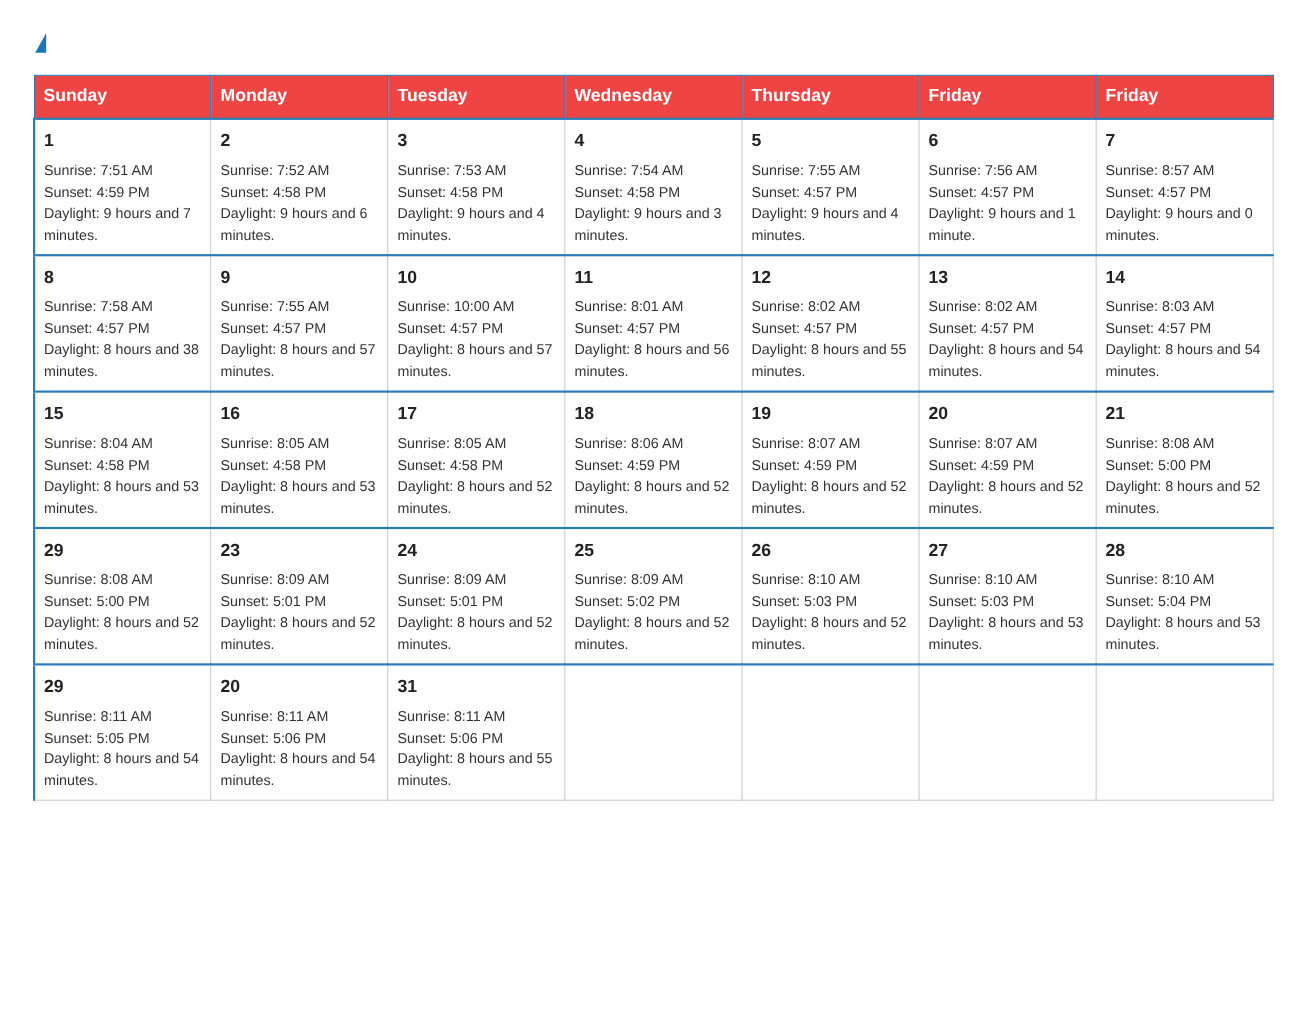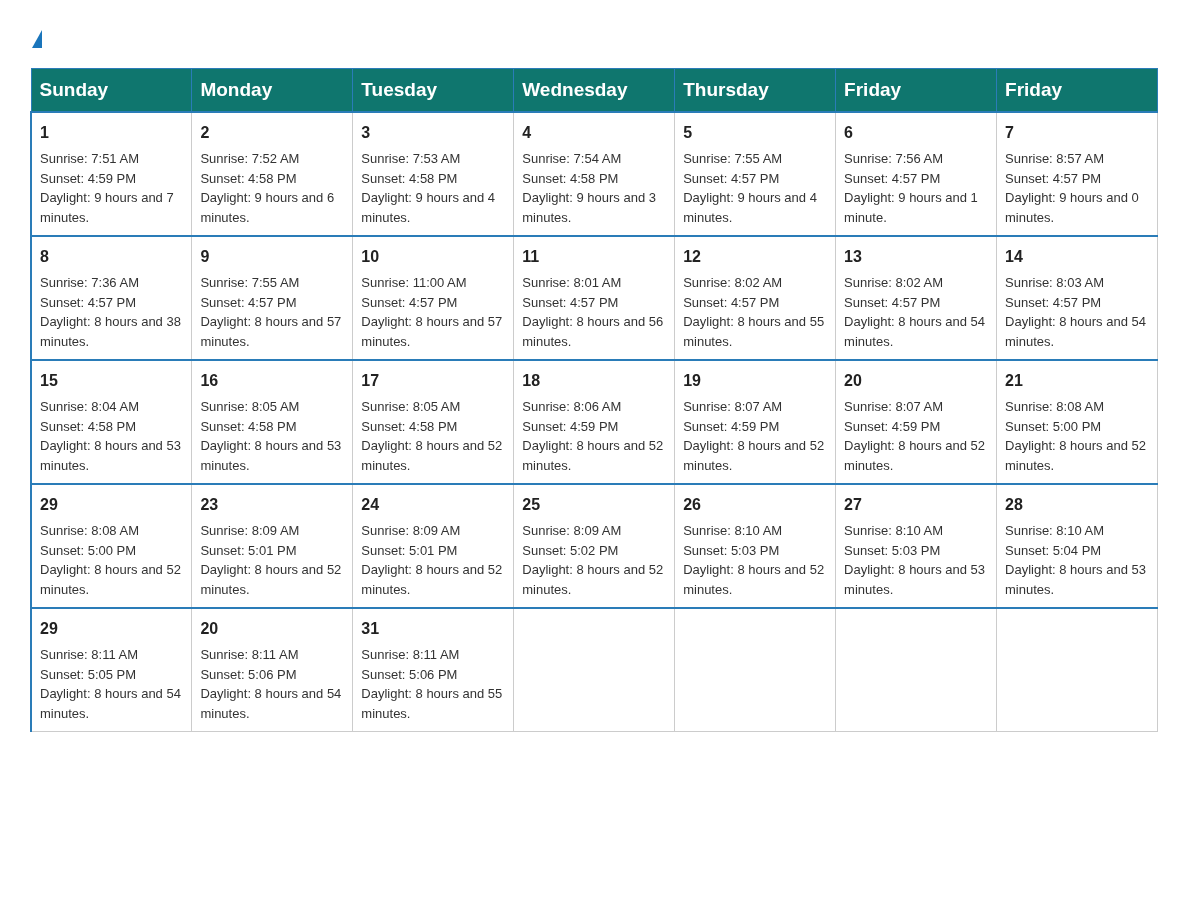--- a/index.html
+++ b/index.html
@@ -55,23 +55,23 @@
       font-size: 22px;
       color: #555;
       margin-top: 4px;
     }
     table {
       width: 100%;
       border-collapse: collapse;
       table-layout: fixed;
     }
     thead th {
-      background-color: #0f766e;
+      background-color: #ef4444;
       color: #fff;
-      font-size: 19px;
+      font-size: 16px;
       font-weight: bold;
       padding: 10px 8px;
       text-align: left;
       border: 1px solid #2a7cb8;
     }
     tbody td {
       vertical-align: top;
       padding: 8px;
       border: 1px solid #ccc;
       font-size: 13px;
@@ -174,33 +174,33 @@
         <td>
         <span class="day-num">7</span>
         <span class="day-info">Sunrise: 8:57 AM</span><br>
         <span class="day-info">Sunset: 4:57 PM</span><br>
         <span class="day-info">Daylight: 9 hours and 0 minutes.</span>
       </td>
       </tr>
       <tr>
         <td>
         <span class="day-num">8</span>
-        <span class="day-info">Sunrise: 7:36 AM</span><br>
+        <span class="day-info">Sunrise: 7:58 AM</span><br>
         <span class="day-info">Sunset: 4:57 PM</span><br>
         <span class="day-info">Daylight: 8 hours and 38 minutes.</span>
       </td>
         <td>
         <span class="day-num">9</span>
         <span class="day-info">Sunrise: 7:55 AM</span><br>
         <span class="day-info">Sunset: 4:57 PM</span><br>
         <span class="day-info">Daylight: 8 hours and 57 minutes.</span>
       </td>
         <td>
         <span class="day-num">10</span>
-        <span class="day-info">Sunrise: 11:00 AM</span><br>
+        <span class="day-info">Sunrise: 10:00 AM</span><br>
         <span class="day-info">Sunset: 4:57 PM</span><br>
         <span class="day-info">Daylight: 8 hours and 57 minutes.</span>
       </td>
         <td>
         <span class="day-num">11</span>
         <span class="day-info">Sunrise: 8:01 AM</span><br>
         <span class="day-info">Sunset: 4:57 PM</span><br>
         <span class="day-info">Daylight: 8 hours and 56 minutes.</span>
       </td>
         <td>

